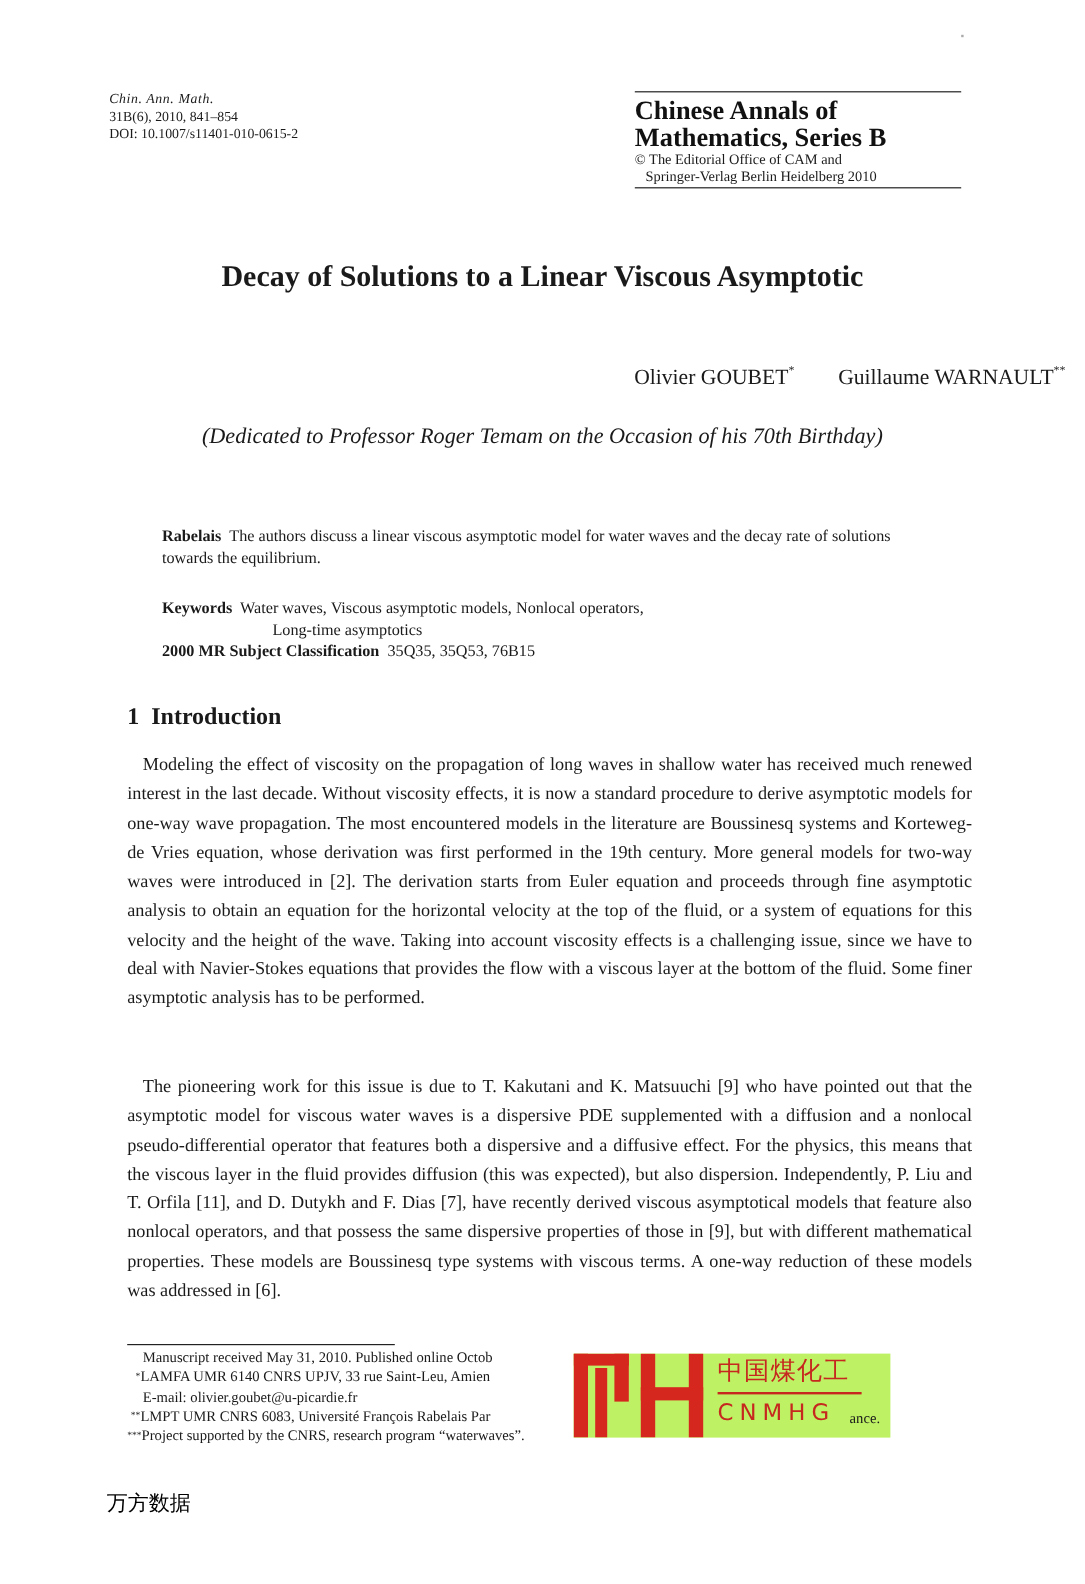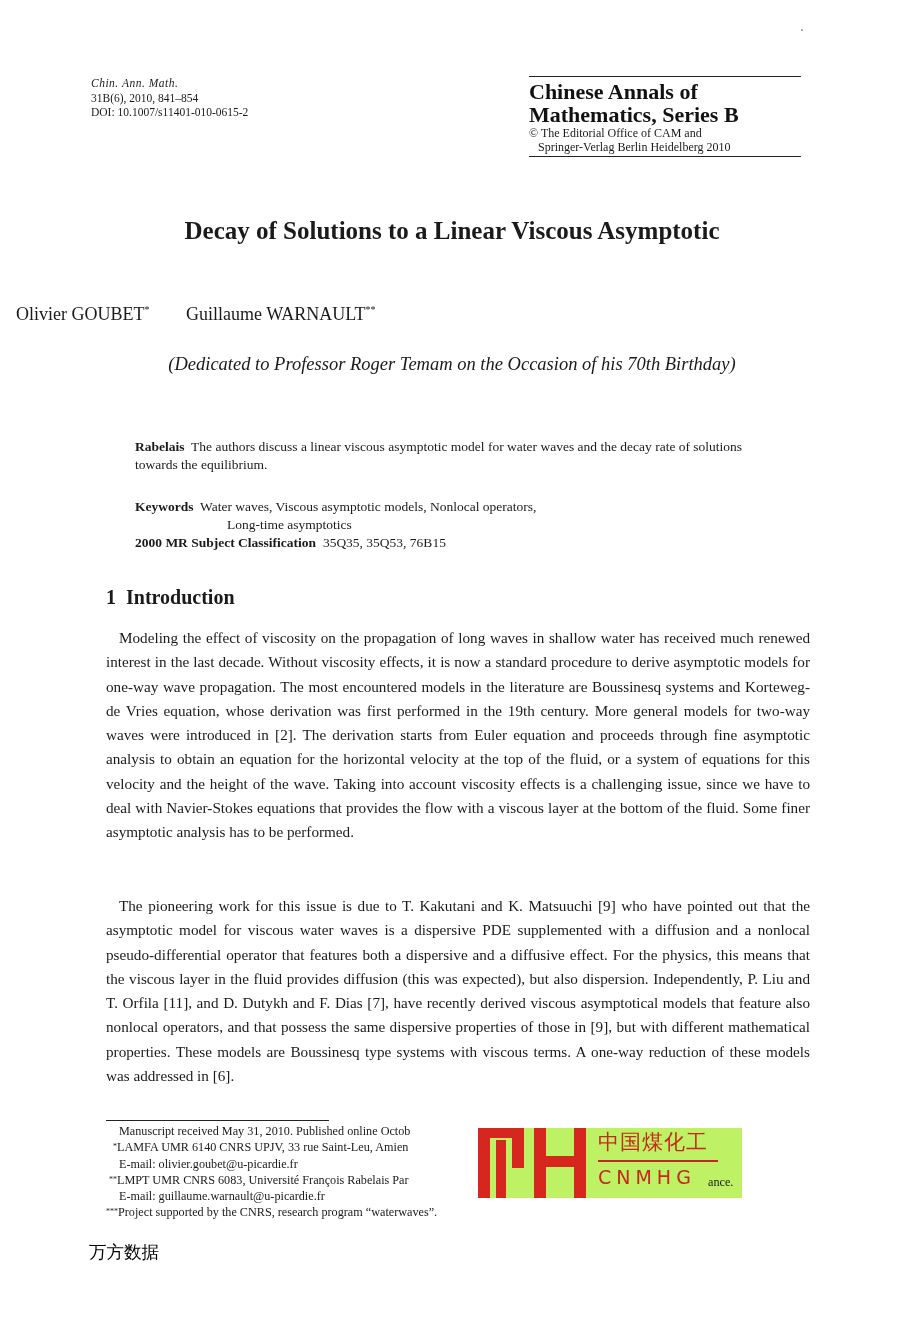--- a/index.html
+++ b/index.html
@@ -7,21 +7,21 @@
          font-family:"Liberation Serif", "DejaVu Serif", serif; }
   .abs { position:absolute; }
   .journal-meta { left:91px; top:76px; font-size:11.5px; line-height:14.5px; }
   .journal-meta .abbr { font-style:italic; letter-spacing:0.5px; }
   .journal-box { left:529px; top:76px; width:272px; border-top:1.5px solid #222; border-bottom:1.5px solid #222; padding:3px 0 2px 0; }
   .journal-name { font-family:Liberation Serif, serif; font-weight:bold; font-size:22px; line-height:23px; color:#111; }
   .copyright { font-size:12px; line-height:14px; }
   .copyright .l2 { padding-left:9px; display:block; }
   .title { left:0; width:904px; top:214px; text-align:center; font-weight:bold; font-size:25px; line-height:33px; }
   .title sup { font-size:13px; vertical-align:top; position:relative; top:-1px; }
-  .authors { left:0; width:904px; top:304px; text-align:left; font-size:18px; }
+  .authors { left:0; width:904px; top:304px; text-align:right; font-size:18px; }
   .authors .a { display:inline-block; margin:0 16px; }
   .authors sup { font-size:10px; vertical-align:top; }
   .dedication { left:0; width:904px; top:354px; text-align:center; font-size:18.5px; font-style:italic; }
   .abstract { left:135px; top:438px; width:640px; font-size:13.5px; line-height:18px; }
   .bold { font-weight:bold; }
   .keywords { left:135px; top:498px; width:640px; font-size:13.5px; line-height:18px; }
   .keywords .indent { padding-left:92px; display:block; }
   .section-h { left:106px; top:586px; font-size:20px; font-weight:bold; }
   .body-text { left:106px; width:704px; font-size:15.2px; line-height:24.3px; text-align:justify; }
   .body-text p { margin:0; text-indent:13px; }
@@ -98,21 +98,20 @@
   <p>The pioneering work for this issue is due to T. Kakutani and K. Matsuuchi [9] who have pointed out that the asymptotic model for viscous water waves is a dispersive PDE supplemented with a diffusion and a nonlocal pseudo-differential operator that features both a dispersive and a diffusive effect. For the physics, this means that the viscous layer in the fluid provides diffusion (this was expected), but also dispersion. Independently, P. Liu and T. Orfila [11], and D. Dutykh and F. Dias [7], have recently derived viscous asymptotical models that feature also nonlocal operators, and that possess the same dispersive properties of those in [9], but with different mathematical properties. These models are Boussinesq type systems with viscous terms. A one-way reduction of these models was addressed in [6].</p>
 </div>
 
 <div class="abs footnote-rule"></div>
 
 <div class="abs footnotes">
   <div class="fn in">Manuscript received May 31, 2010. Published online Octob</div>
   <div class="fn" style="padding-left:7px"><sup>*</sup><span>LAMFA UMR 6140 CNRS UPJV, 33 rue Saint-Leu, Amien</span></div>
   <div class="fn in">E-mail: olivier.goubet@u-picardie.fr</div>
   <div class="fn" style="padding-left:3px"><sup>**</sup><span>LMPT UMR CNRS 6083, Université François Rabelais Par</span></div>
-  <div class="fn in">E-mail: guillaume.warnault@u-picardie.fr</div>
   <div class="fn"><sup>***</sup><span>Project supported by the CNRS, research program “waterwaves”.</span></div>
 </div>
 
 <div class="abs stamp">
   <svg class="stamp-mark" viewBox="0 0 110 70">
     <g fill="#d6271f">
 
       <rect x="0" y="0" width="12" height="70"></rect>
       <rect x="0" y="0" width="46" height="10"></rect>
       <rect x="34" y="0" width="12" height="40"></rect>

